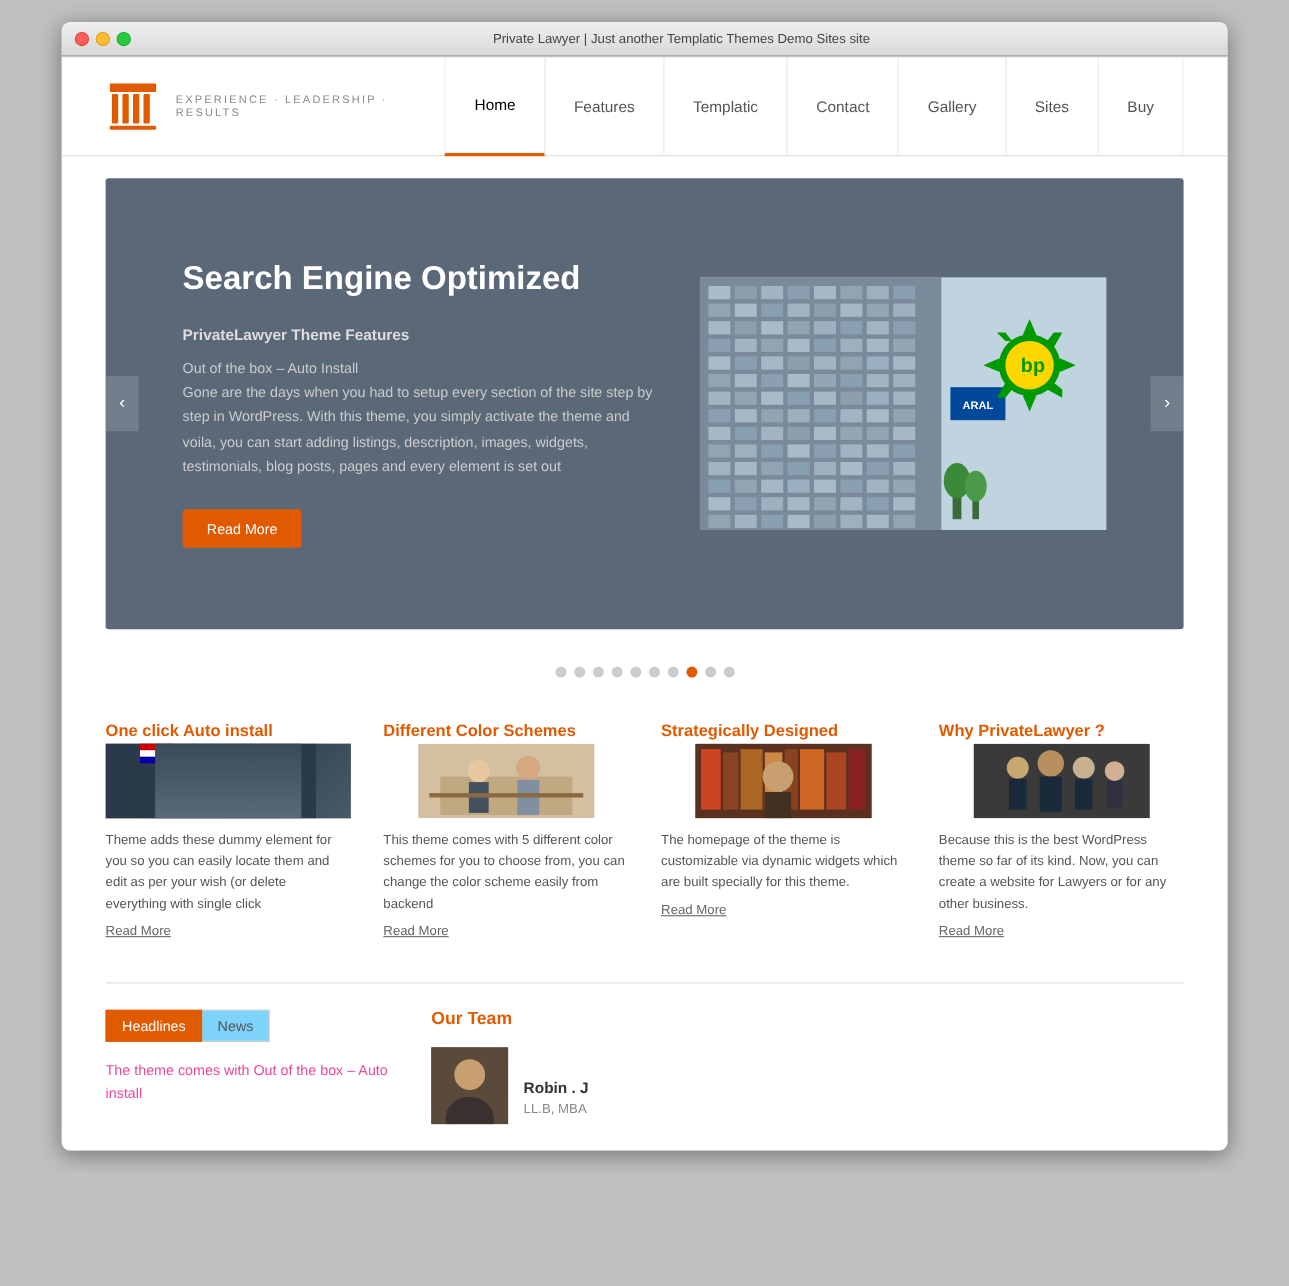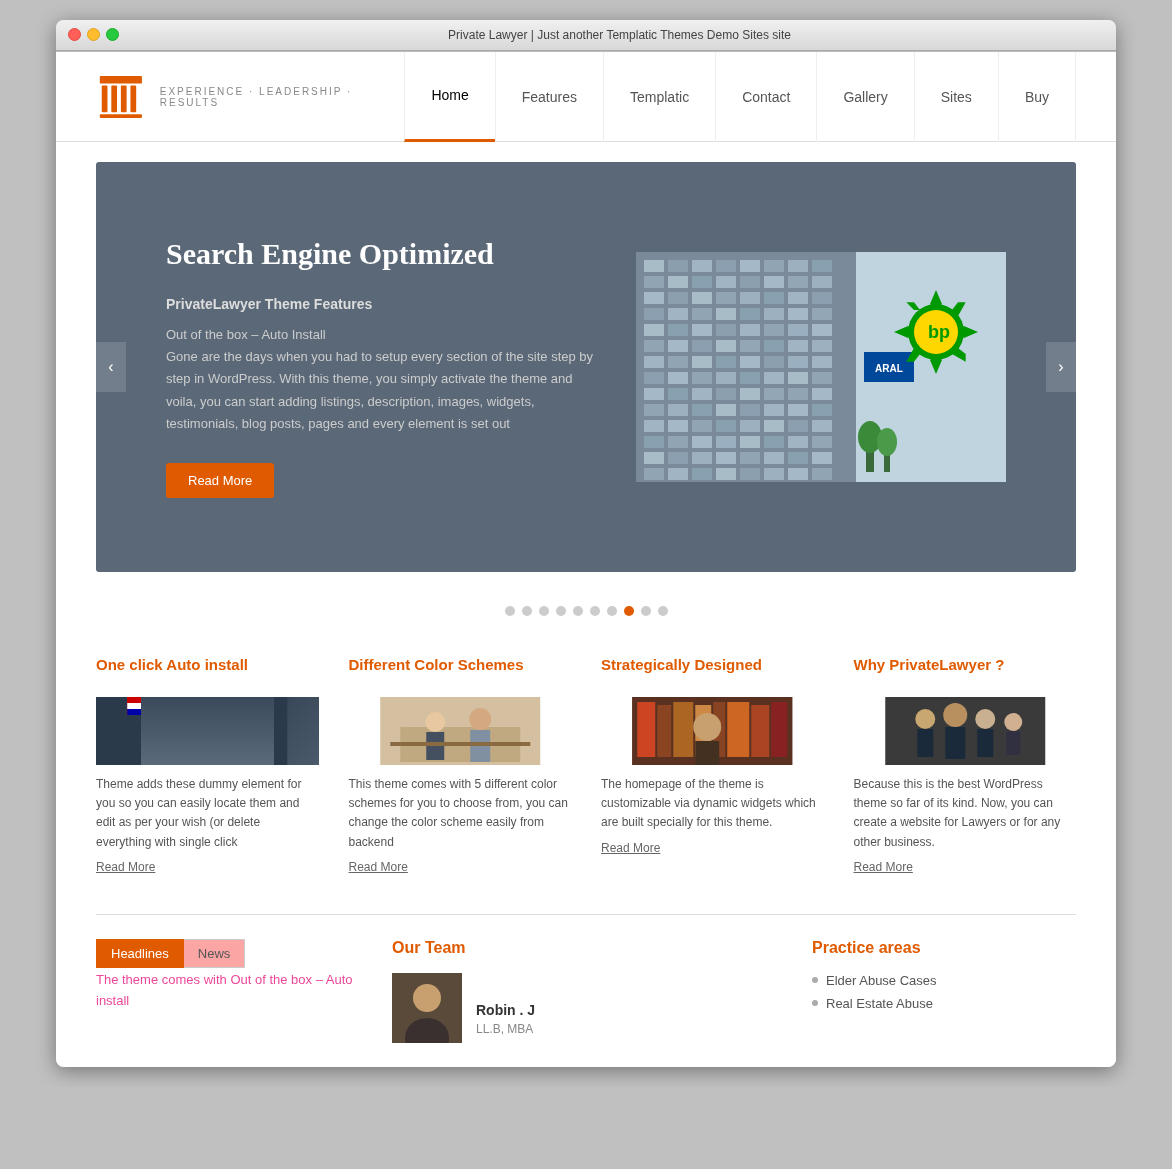--- a/index.html
+++ b/index.html
@@ -10,21 +10,21 @@
       background: #e8e8e8;
       border-radius: 8px;
       box-shadow: 0 4px 20px rgba(0,0,0,0.4);
       overflow: hidden;
     }
 
     .browser-chrome {
       background: linear-gradient(to bottom, #f0f0f0, #d8d8d8);
       padding: 8px 12px;
       display: flex;
-      align-items: flex-start;
+      align-items: flex-end;
       border-bottom: 1px solid #aaa;
     }
 
     .browser-dots {
       display: flex; gap: 6px; margin-right: 16px;
     }
     .dot { width: 13px; height: 13px; border-radius: 50%; }
     .dot-red { background: #ff5f56; border: 1px solid #e04940; }
     .dot-yellow { background: #ffbd2e; border: 1px solid #dea123; }
     .dot-green { background: #27c93f; border: 1px solid #1aab29; }
@@ -131,21 +131,20 @@
 
     .slider-text {
       flex: 1;
       color: white;
     }
     .slider-title {
       font-size: 30px;
       font-weight: bold;
       margin-bottom: 24px;
       line-height: 1.2;
-      font-family: Liberation Serif, serif;
     }
     .slider-subtitle {
       font-size: 14px;
       font-weight: bold;
       margin-bottom: 12px;
       color: #ddd;
     }
     .slider-body {
       font-size: 13px;
       line-height: 1.7;
@@ -191,21 +190,21 @@
       display: grid;
       grid-template-columns: repeat(4, 1fr);
       gap: 30px;
     }
 
     .feature-item {}
     .feature-title {
       font-size: 15px;
       color: #e05a00;
       font-weight: bold;
-      margin-bottom: 24px;
+      margin-bottom: 3px;
     }
 
     .feature-image {
       width: 100%;
       height: 68px;
       margin-bottom: 10px;
       overflow: hidden;
     }
 
     
@@ -253,28 +252,28 @@
 
     .bottom-col {
       padding: 0 16px;
     }
     .bottom-col:first-child { padding-left: 0; }
     .bottom-col:last-child { padding-right: 0; }
 
     
     .tab-header {
       display: flex;
-      margin-bottom: 2px;
+      margin-bottom: 16px;
     }
     .tab-btn {
       padding: 6px 14px;
       font-size: 13px;
       cursor: pointer;
       border: 1px solid #ccc;
-      background: #fca5a5;
+      background: #7dd3fc;
       color: #555;
     }
     .tab-btn.active {
       background: #e05a00;
       color: white;
       border-color: #e05a00;
     }
     .tab-btn.inactive {
       border-left: none;
     }
@@ -694,28 +693,17 @@
               <ellipse cx="35" cy="65" rx="22" ry="20" fill="#3a3030"></ellipse>
             </svg>
           </div>
           <div class="team-info">
             <div class="team-name">Robin . J</div>
             <div class="team-title">LL.B, MBA</div>
           </div>
         </div>
       </div>
 
-      <div class="bottom-col">
-        <div class="practice-heading">Practice areas</div>
-        <div class="practice-item">
-          <div class="practice-bullet"></div>
-          <span>Elder Abuse Cases</span>
-        </div>
-        <div class="practice-item">
-          <div class="practice-bullet"></div>
-          <span>Real Estate Abuse</span>
-        </div>
-      </div>
 
     </div>
 
   </div>
 </div>
 
 </body></html>

